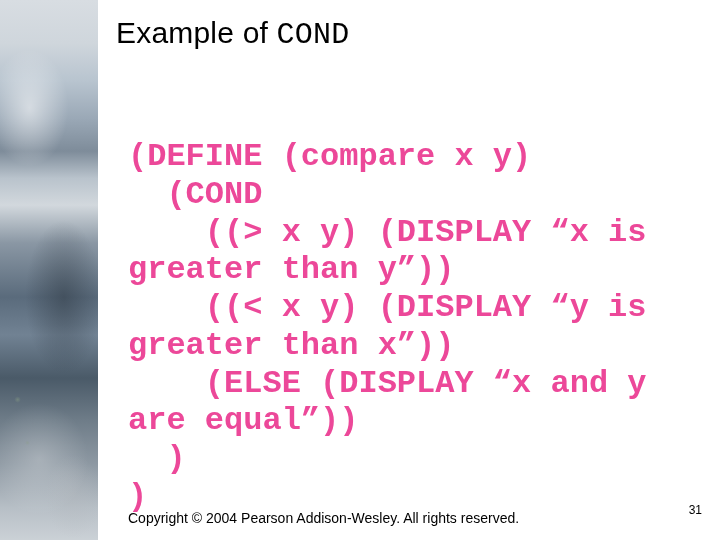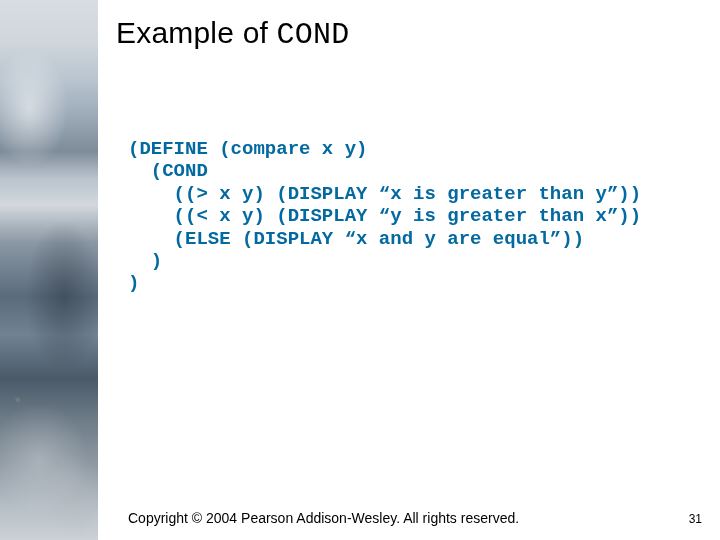--- a/index.html
+++ b/index.html
@@ -63,38 +63,38 @@
   }
   .title .mono {
     font-family: "Courier New", Courier, monospace;
   }
   .code {
     position: absolute;
     left: 128px;
     top: 138px;
     right: 26px;
     font-family: "Courier New", Courier, monospace;
-    font-size: 19px;
+    font-size: 32px;
     line-height: 1.18;
     font-weight: bold;
-    color: #0369a1;
+    color: #ec4899;
     white-space: pre-wrap;
     word-break: break-word;
   }
   .copyright {
     position: absolute;
     left: 128px;
     bottom: 14px;
     font-size: 14px;
     color: #000;
   }
   .pagenum {
     position: absolute;
     right: 18px;
-    bottom: 14px;
+    bottom: 23px;
     font-size: 12px;
     color: #000;
   }
 </style>
 </head>
 <body>
 
 <div class="slide">
   <div class="bg-strip"></div>
 

